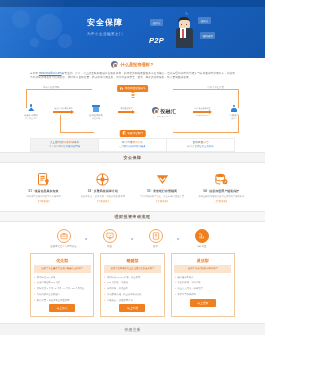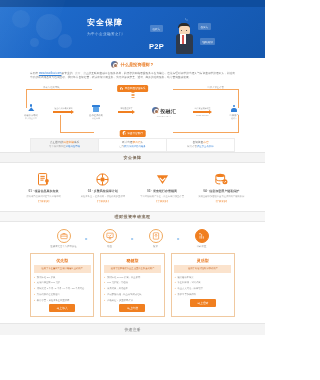--- a/index.html
+++ b/index.html
@@ -26,21 +26,21 @@
   .b2 { width:14px; height:14px; left:58px; top:34px; }
   .b3 { width:9px;  height:9px;  left:30px; top:38px; }
   .b4 { width:18px; height:18px; left:12px; top:10px; background:rgba(255,255,255,0.05); }
   .hero-diag { position:absolute; width:70px; height:90px; left:-14px; top:-16px;
                background:linear-gradient(100deg,rgba(255,255,255,0.08),rgba(255,255,255,0)); transform:skewX(-18deg); }
 
   .hero-text { position:absolute; left:72px; top:18px; width:66px; text-align:center; }
   .hero-title { color:#fff; font-size:8px; font-weight:bold; letter-spacing:1px; line-height:10px; }
   .hero-sub { color:#bcd8f5; font-size:3.6px; margin-top:4px; letter-spacing:.4px; }
 
-  .hero-art { position:absolute; left:148px; top:16px; width:70px; height:46px; }
+  .hero-art { position:absolute; left:148px; top:10px; width:70px; height:46px;font-style:italic; }
   .mascot { position:absolute; left:26px; top:4px; width:20px; height:40px; }
   .m-hair { position:absolute; left:4px; top:3px; width:12px; height:5px; background:#2a2a2a; border-radius:6px 6px 0 0; }
   .m-face { position:absolute; left:4.5px; top:6px; width:11px; height:9px; background:#f6d7b8; border-radius:3px; }
   .m-eye { position:absolute; width:1.2px; height:1.2px; background:#333; border-radius:50%; top:4px; }
   .m-eye.l { left:2.5px; } .m-eye.r { left:7px; }
   .m-body { position:absolute; left:1.5px; top:14px; width:17px; height:20px; background:#2f3a4a; border-radius:3px 3px 1px 1px; }
   .m-shirt { position:absolute; left:6px; top:14px; width:6px; height:10px; background:#fff; }
   .m-tie { position:absolute; left:8px; top:15px; width:2px; height:9px; background:#d9534f; }
   .m-think { position:absolute; left:11px; top:-2px; color:#bcd8f5; font-size:4px; }
 

